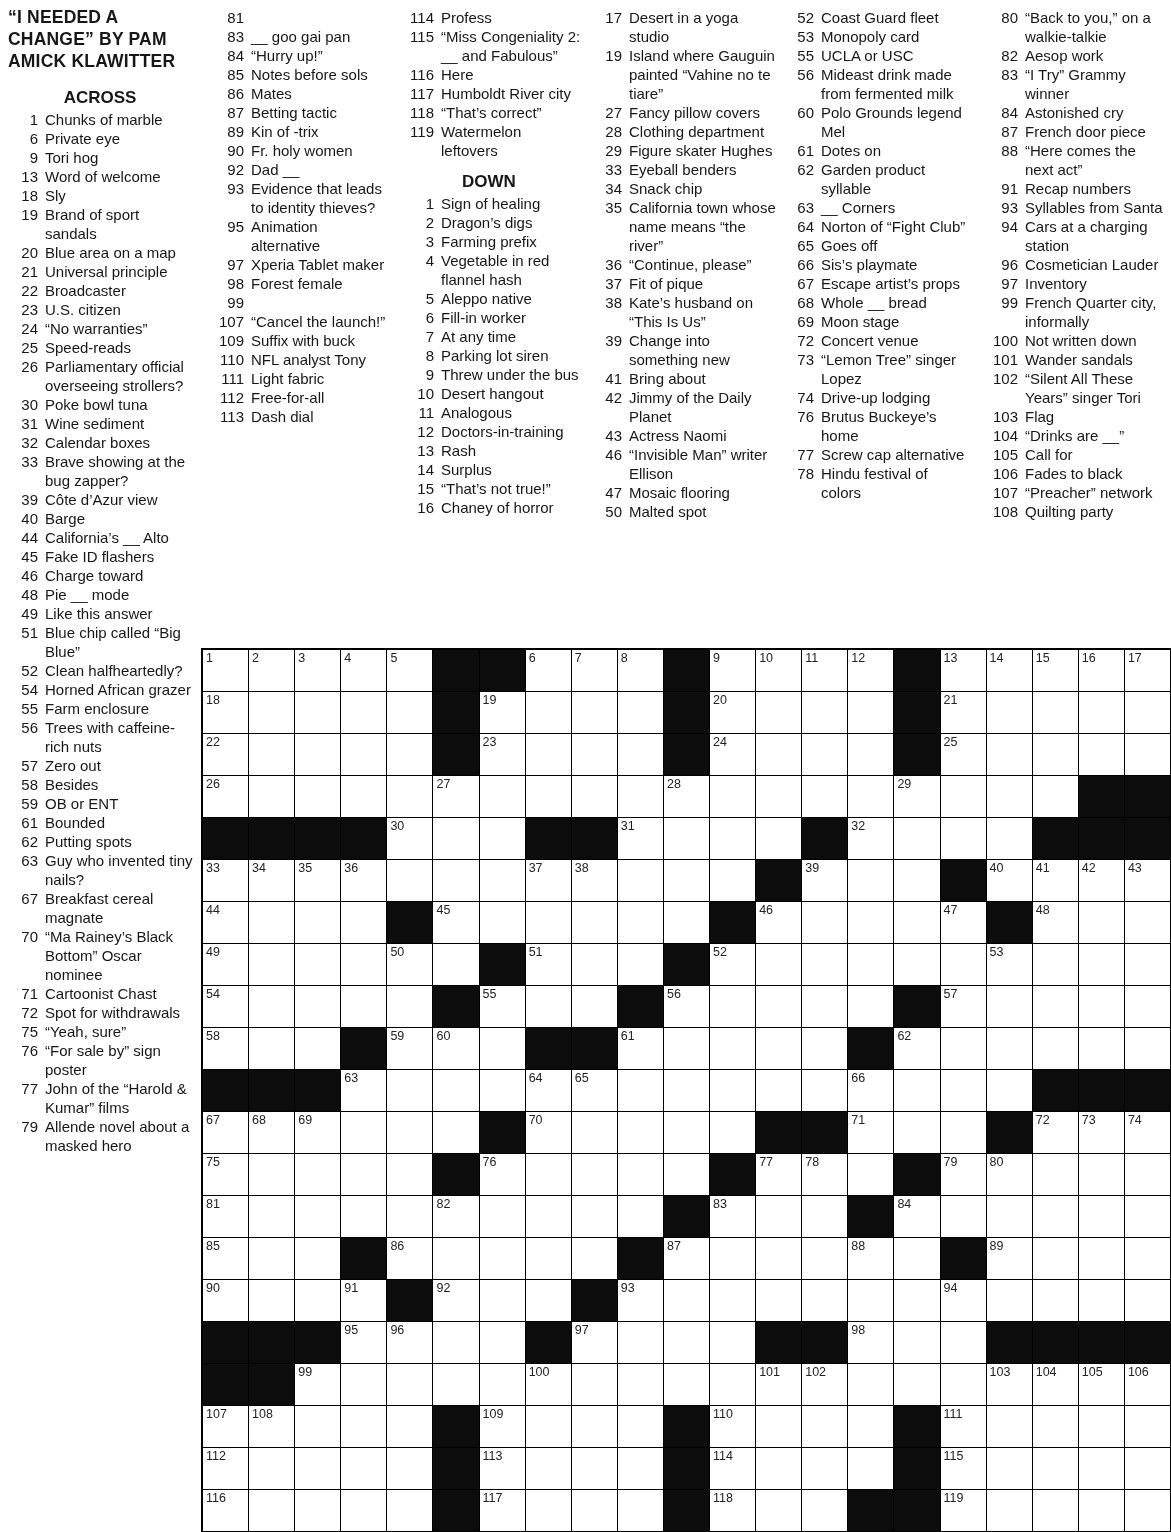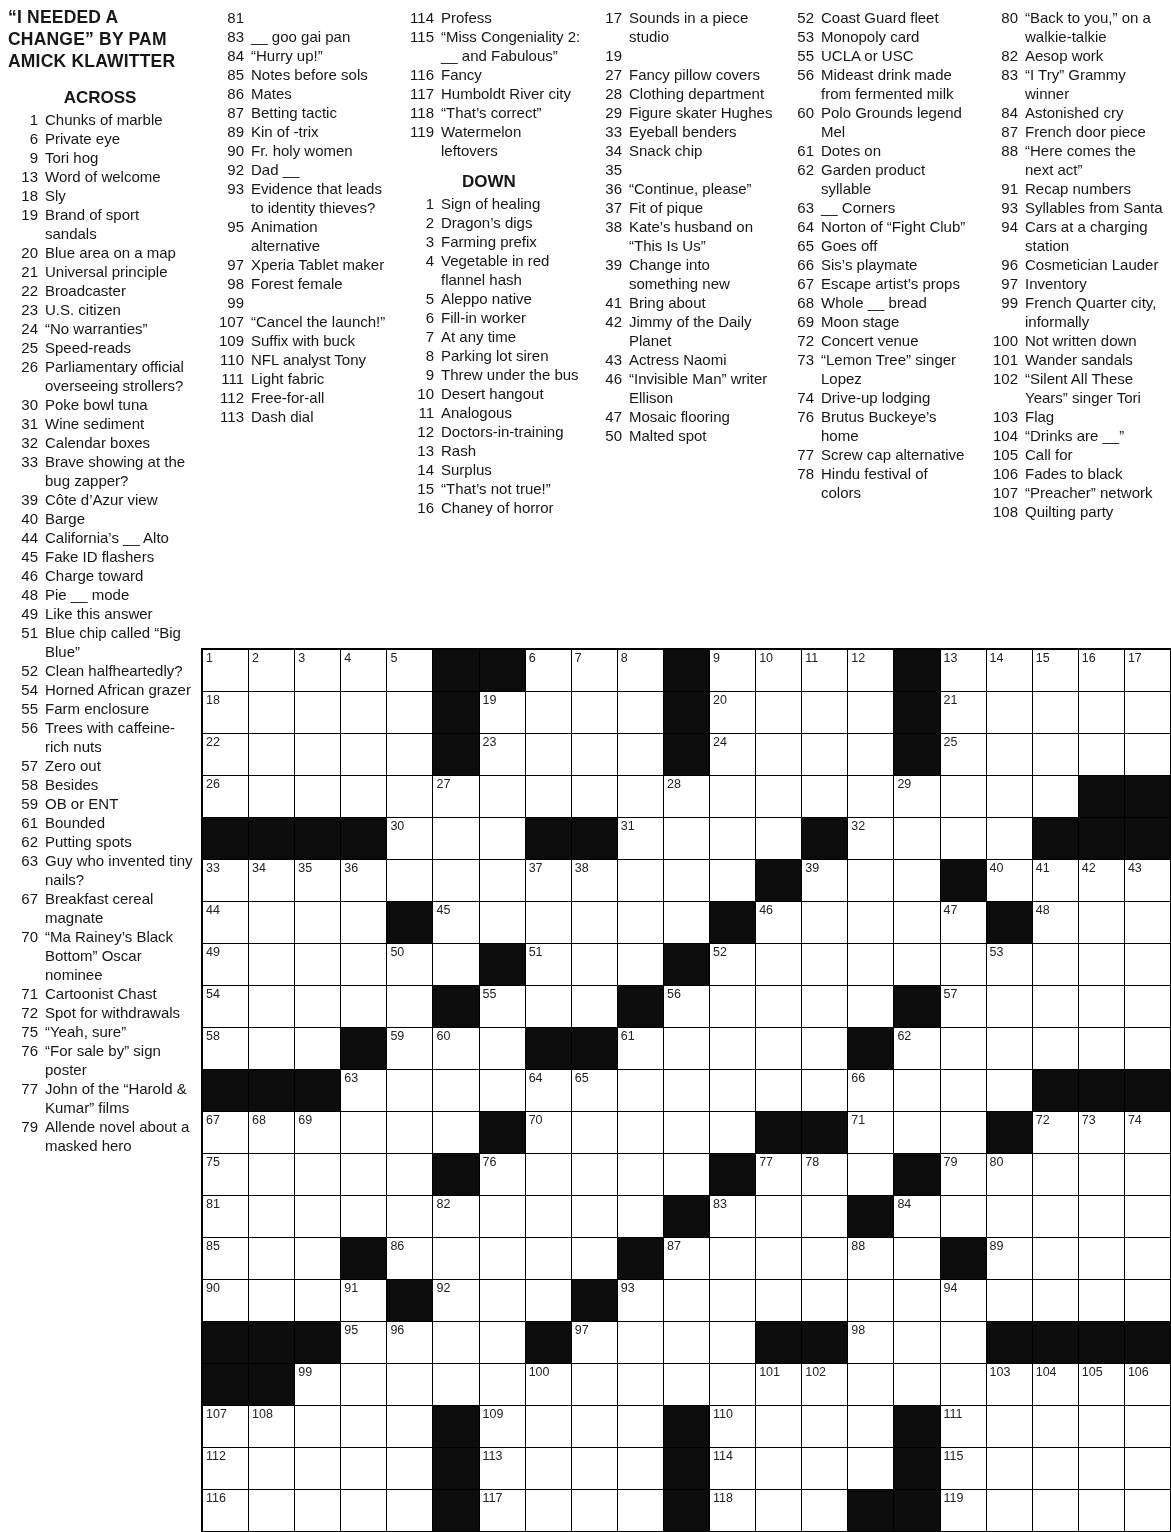--- a/index.html
+++ b/index.html
@@ -285,21 +285,21 @@
       <div class="clue">
         <div class="num" style="width: 38px;">114</div>
         <div class="txt">Profess</div>
       </div>
       <div class="clue">
         <div class="num" style="width: 38px;">115</div>
         <div class="txt">“Miss Congeniality 2: __ and Fabulous”</div>
       </div>
       <div class="clue">
         <div class="num" style="width: 38px;">116</div>
-        <div class="txt">Fancy</div>
+        <div class="txt">Here</div>
       </div>
       <div class="clue">
         <div class="num" style="width: 38px;">117</div>
         <div class="txt">Humboldt River city</div>
       </div>
       <div class="clue">
         <div class="num" style="width: 38px;">118</div>
         <div class="txt">“That’s correct”</div>
       </div>
       <div class="clue">
@@ -368,24 +368,25 @@
         <div class="txt">“That’s not true!”</div>
       </div>
       <div class="clue">
         <div class="num" style="width: 38px;">16</div>
         <div class="txt">Chaney of horror</div>
       </div>
     </div>
     <div class="clue-col" style="left: 590px; top: 8px; width: 188px;">
       <div class="clue">
         <div class="num" style="width: 32px;">17</div>
-        <div class="txt">Sounds in a piece studio</div>
+        <div class="txt">Desert in a yoga studio</div>
       </div>
       <div class="clue">
         <div class="num" style="width: 32px;">19</div>
+        <div class="txt">Island where Gauguin painted “Vahine no te tiare”</div>
       </div>
       <div class="clue">
         <div class="num" style="width: 32px;">27</div>
         <div class="txt">Fancy pillow covers</div>
       </div>
       <div class="clue">
         <div class="num" style="width: 32px;">28</div>
         <div class="txt">Clothing department</div>
       </div>
       <div class="clue">
@@ -395,20 +396,21 @@
       <div class="clue">
         <div class="num" style="width: 32px;">33</div>
         <div class="txt">Eyeball benders</div>
       </div>
       <div class="clue">
         <div class="num" style="width: 32px;">34</div>
         <div class="txt">Snack chip</div>
       </div>
       <div class="clue">
         <div class="num" style="width: 32px;">35</div>
+        <div class="txt">California town whose name means “the river”</div>
       </div>
       <div class="clue">
         <div class="num" style="width: 32px;">36</div>
         <div class="txt">“Continue, please”</div>
       </div>
       <div class="clue">
         <div class="num" style="width: 32px;">37</div>
         <div class="txt">Fit of pique</div>
       </div>
       <div class="clue">

